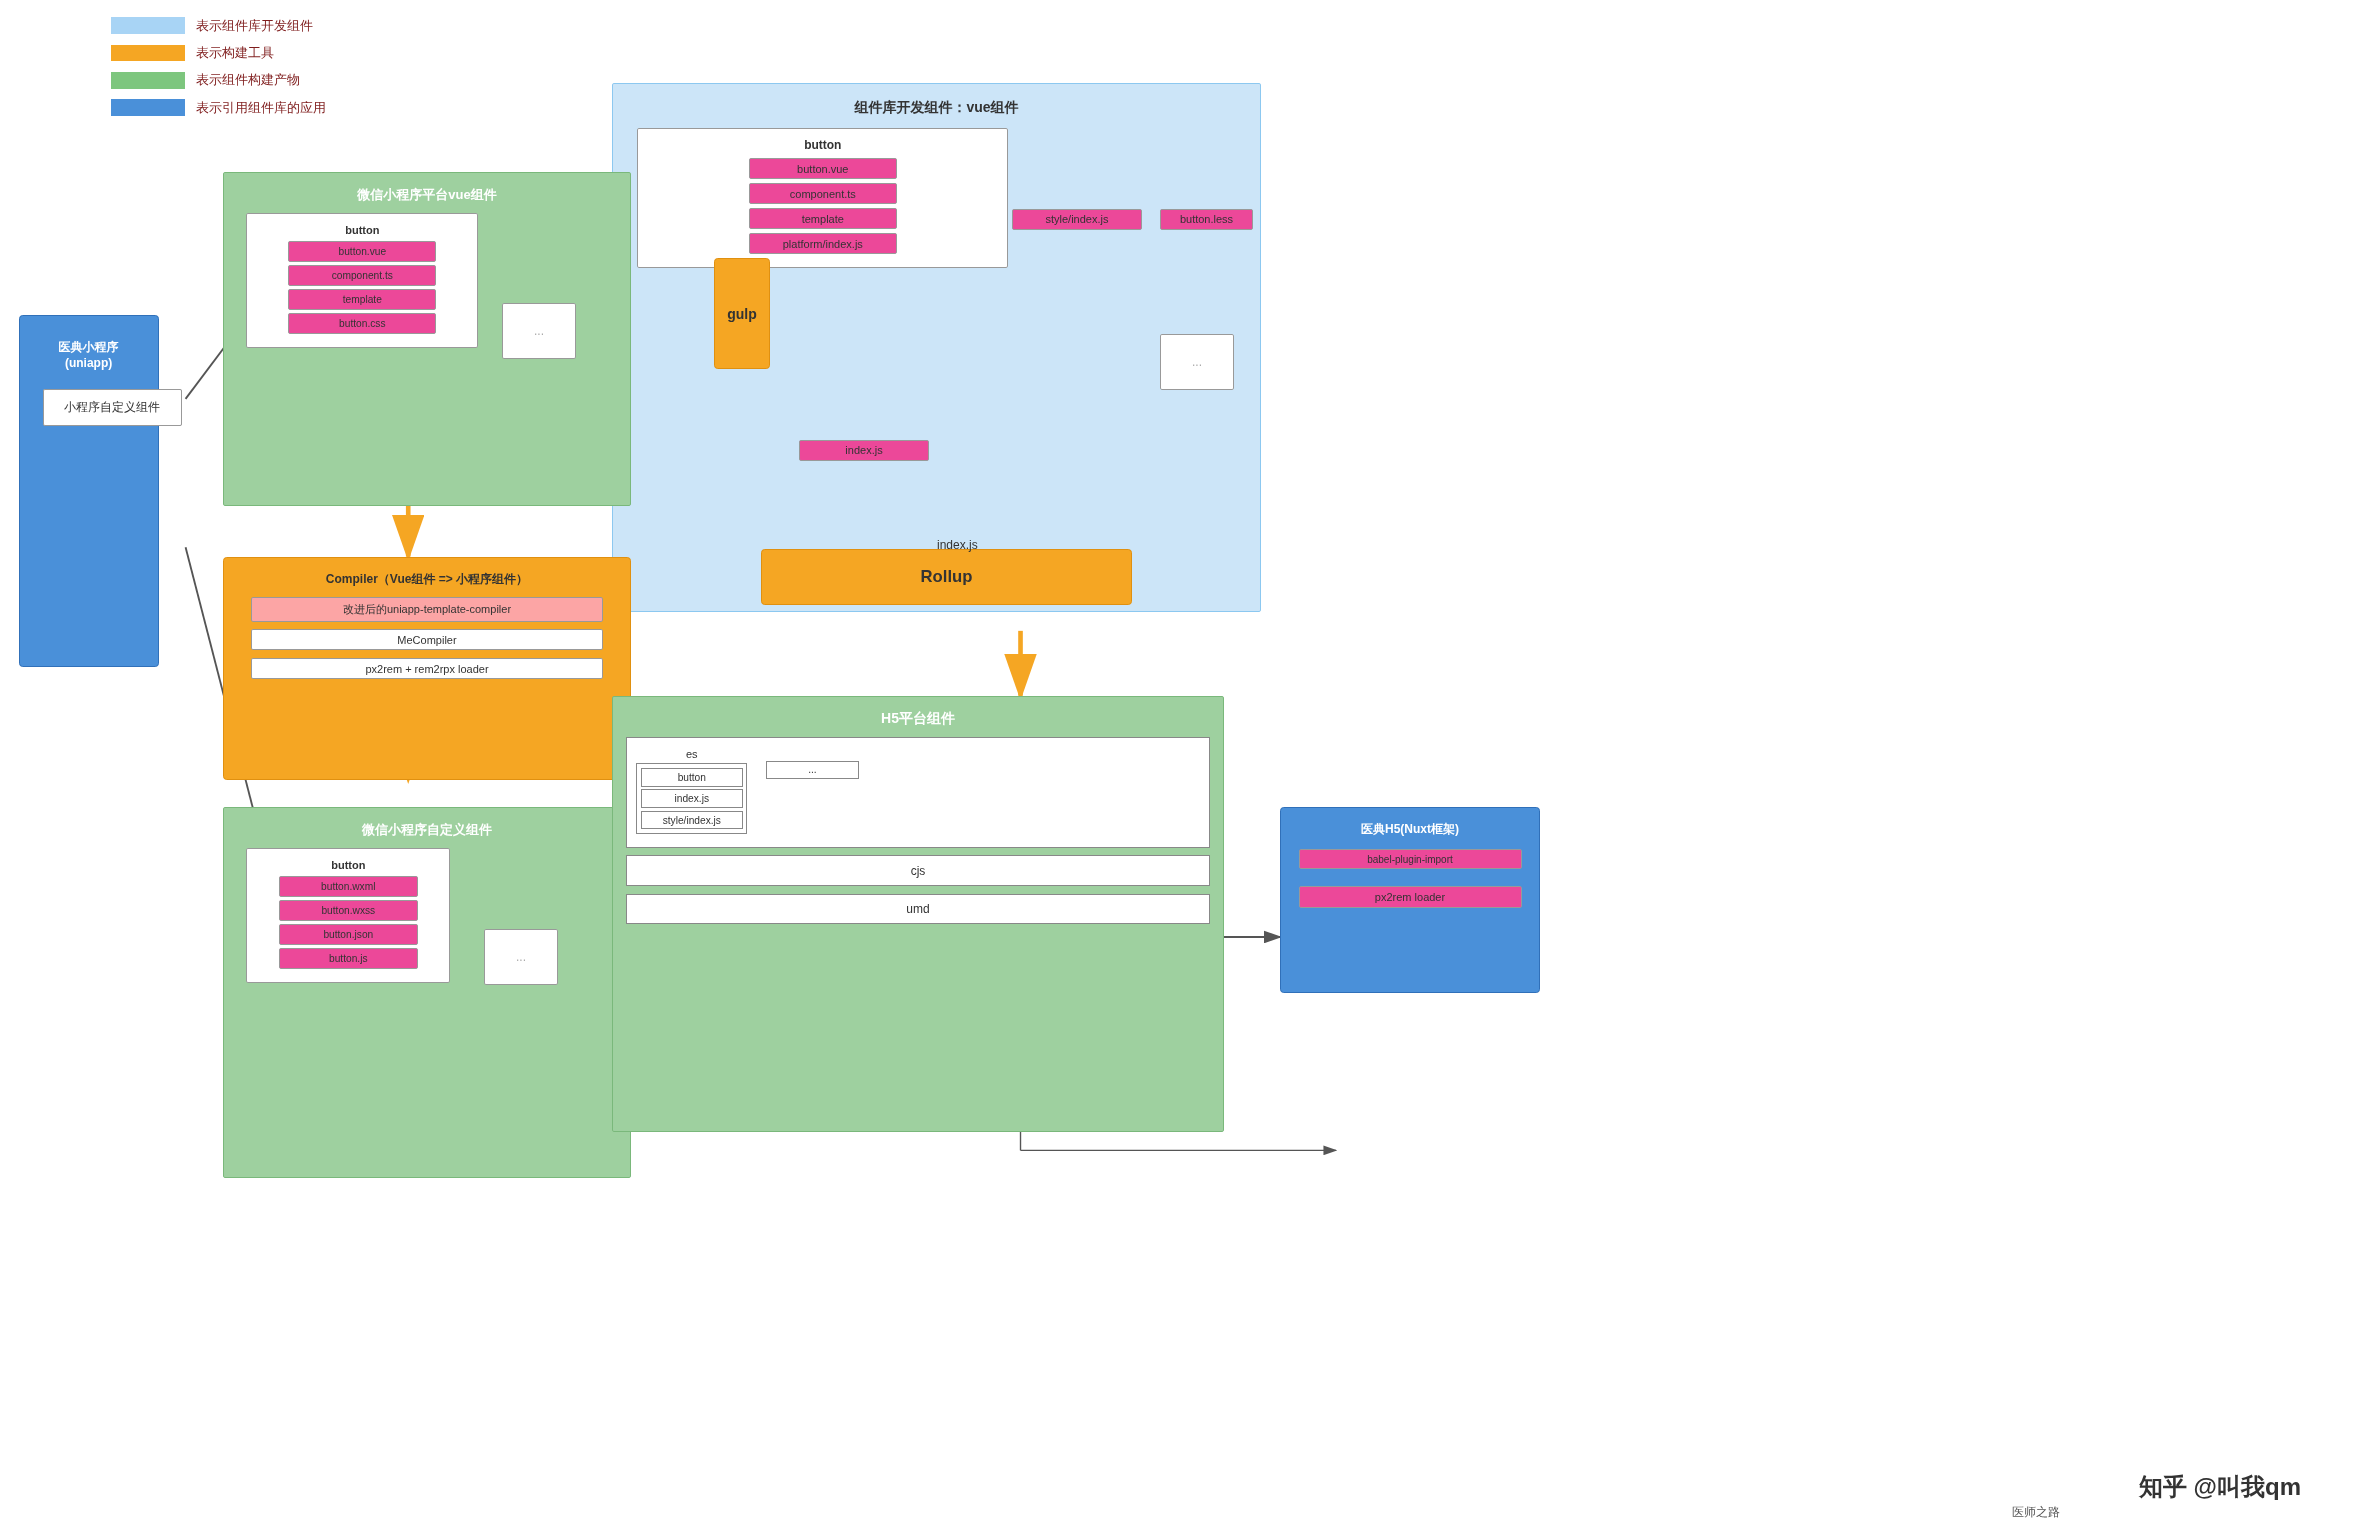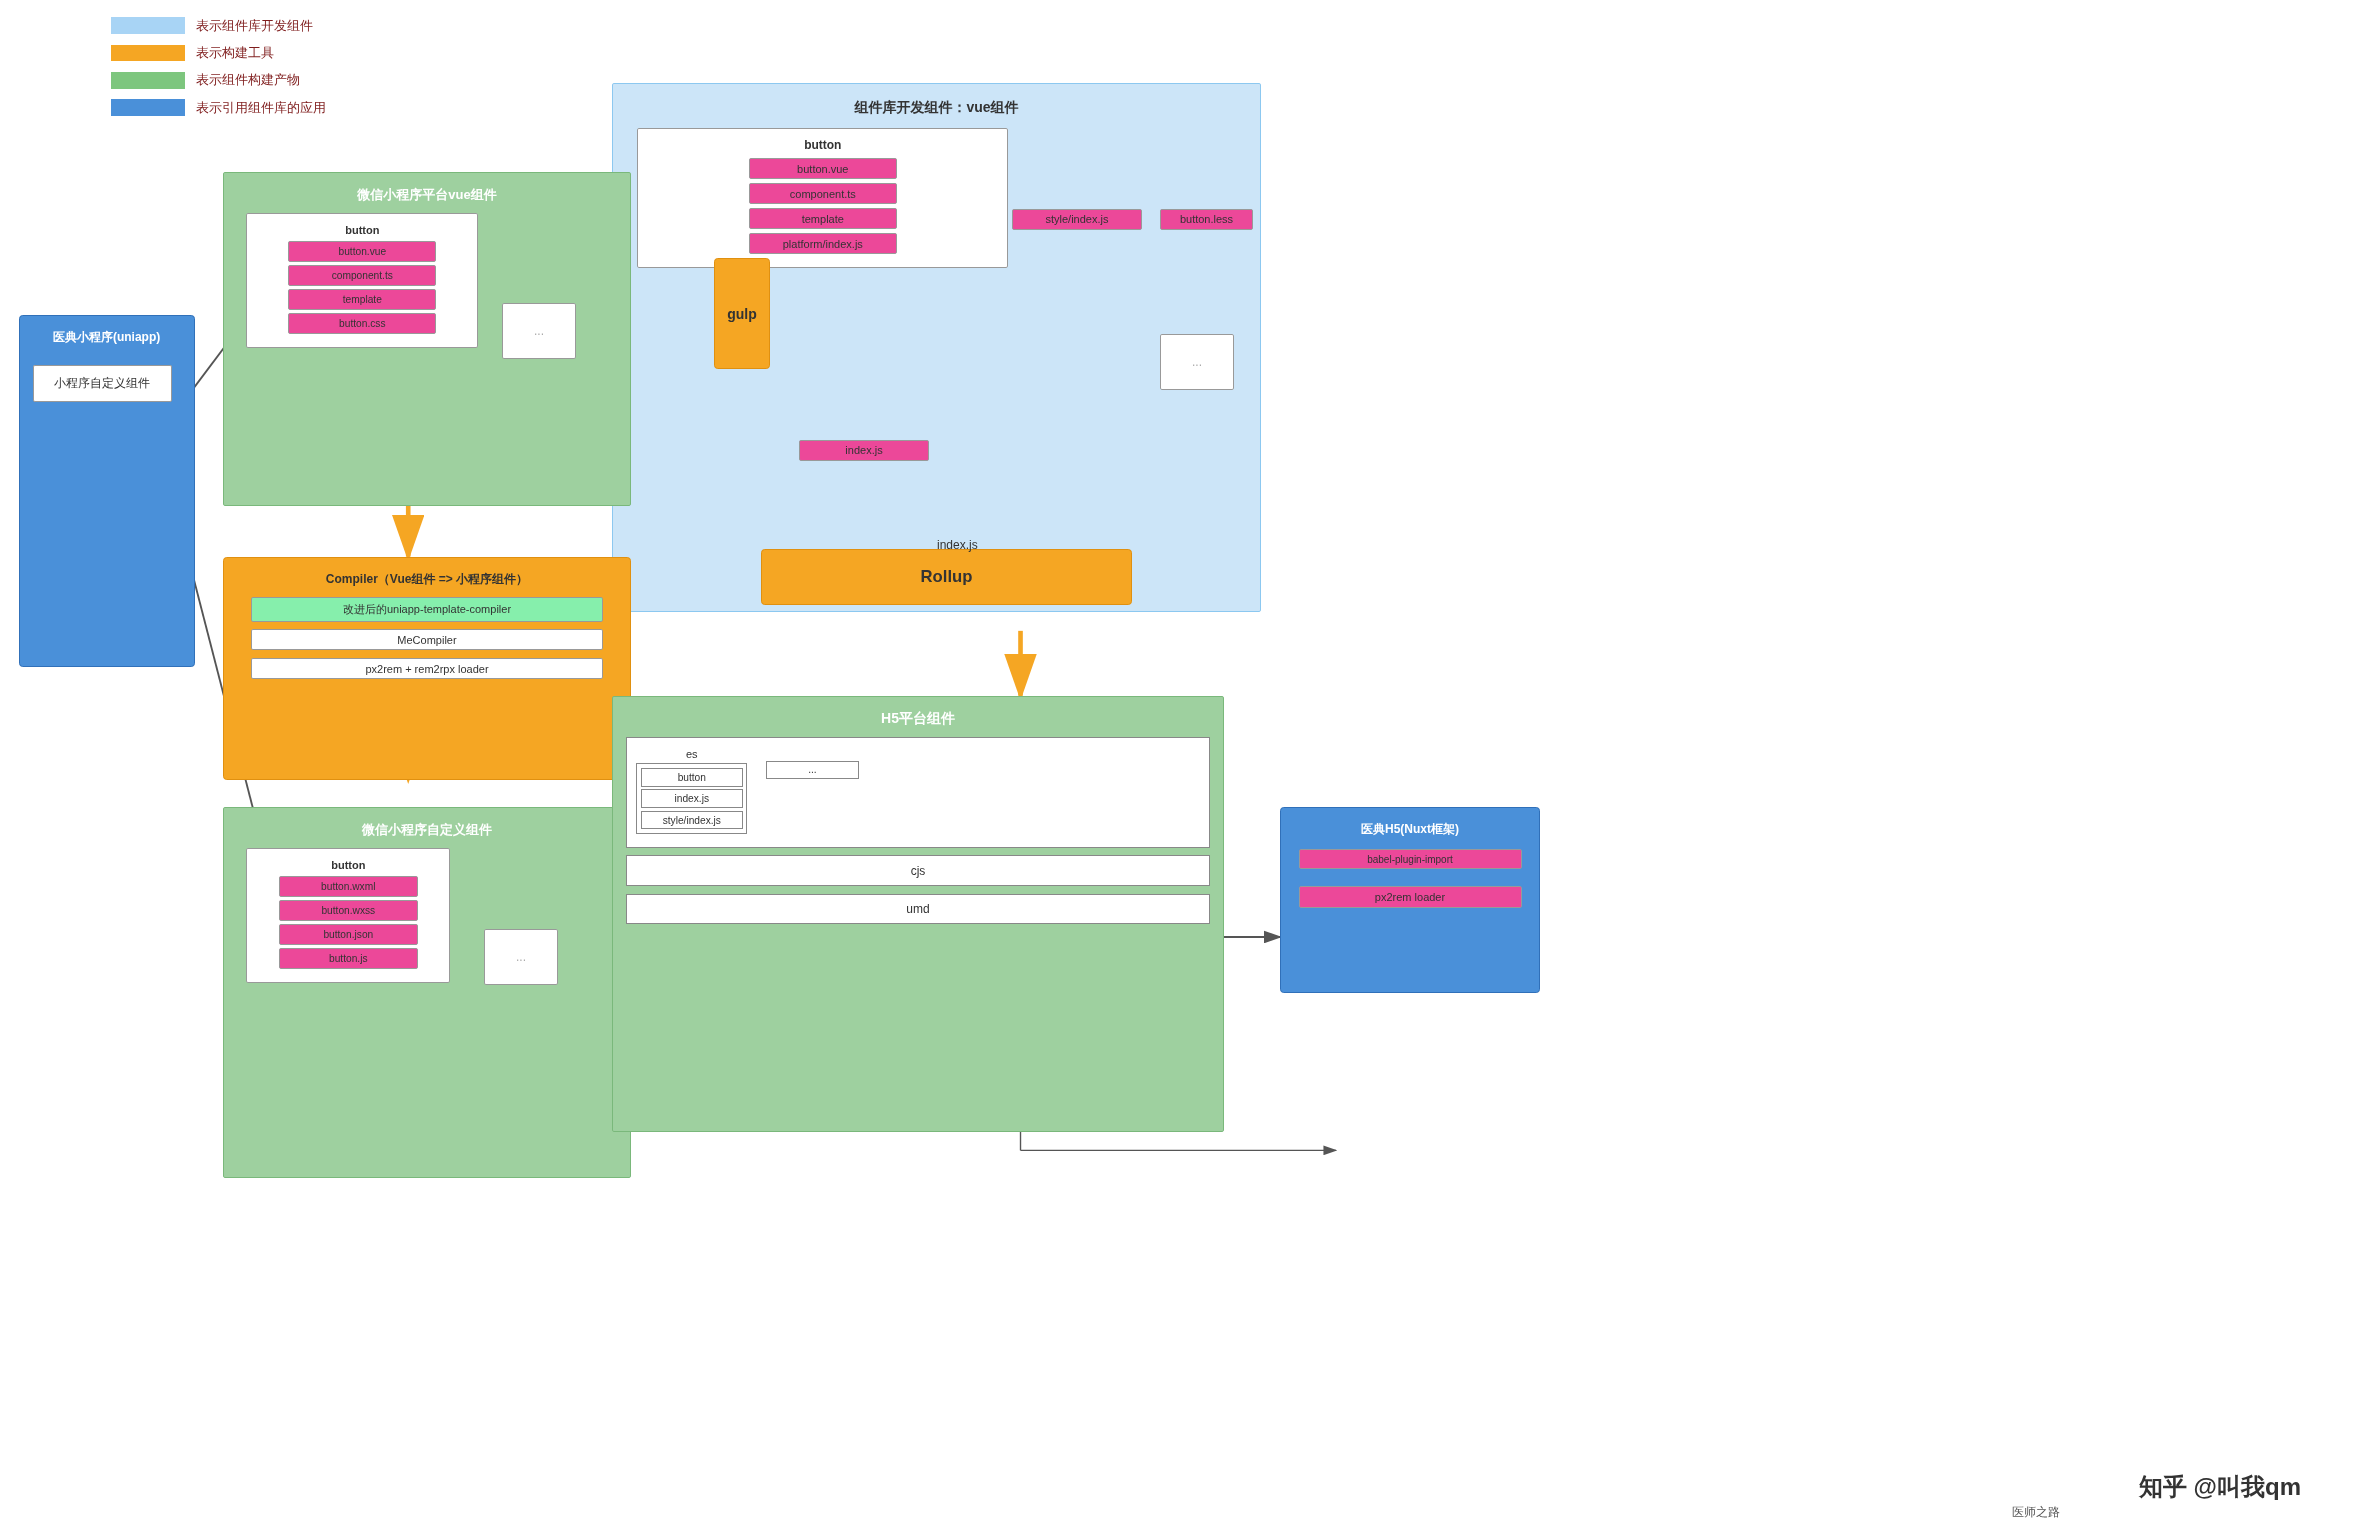--- a/index.html
+++ b/index.html
@@ -225,42 +225,42 @@
     <div class="box-inner" style="width:148px; font-size:10.2px;">button.css</div>
   </div>
 
   <div class="box" style="position:absolute; left:278px; top:130px; width:74px; height:56px; display:flex; align-items:center; justify-content:center; background:#fff;">
     <span style="color:#aaa;">...</span>
   </div>
 </div>
 
 <div class="box bg-orange" style="left:223px; top:557px; width:408px; height:223px; padding:13px; border-radius:3.7px;">
   <div class="section-label" style="margin-bottom:9.3px; font-size:12px;">Compiler（Vue组件 =&gt; 小程序组件）</div>
-  <div class="box-inner" style="width:352px; margin:0 auto 7.4px; background:#86efac; font-size:11px;">改进后的uniapp-template-compiler</div>
+  <div class="box-inner" style="width:352px; margin:0 auto 7.4px; background:#fca5a5; font-size:11px;">改进后的uniapp-template-compiler</div>
   <div class="box-inner" style="width:352px; margin:0 auto 7.4px; background:#fff; font-size:11px;">MeCompiler</div>
   <div class="box-inner" style="width:352px; margin:0 auto; background:#fff; font-size:11px;">px2rem + rem2rpx loader</div>
 </div>
 
 <div class="box bg-green" style="left:223px; top:807px; width:408px; height:371px; padding:13px;">
   <div class="section-label" style="margin-bottom:9.3px; color:#fff; font-size:13px;">微信小程序自定义组件</div>
 
   <div class="box" style="position:relative; width:204px; padding:9.3px; margin-left:9.3px;">
     <div class="box-title" style="font-size:11px;">button</div>
     <div class="box-inner" style="width:139px; font-size:10.2px;">button.wxml</div>
     <div class="box-inner" style="width:139px; font-size:10.2px;">button.wxss</div>
     <div class="box-inner" style="width:139px; font-size:10.2px;">button.json</div>
     <div class="box-inner" style="width:139px; font-size:10.2px;">button.js</div>
   </div>
 
   <div class="box" style="position:absolute; left:260px; top:121px; width:74px; height:56px; display:flex; align-items:center; justify-content:center; background:#fff;">
     <span style="color:#aaa;">...</span>
   </div>
 </div>
 
-<div class="box bg-blue-app" style="left:18.6px; top:315px; width:176px; height:352px; padding:13px; border-radius:3.7px;">
+<div class="box bg-blue-app" style="left:18.6px; top:315px; width:140px; height:352px; padding:23px; border-radius:3.7px;">
   <div class="section-label" style="color:#fff; font-size:12px; margin-bottom:18.6px;">医典小程序(uniapp)</div>
   <div class="box" style="width:139px; padding:9.3px; margin:0 auto 18.6px; background:#fff;">
     <div style="text-align:center; font-size:12px;">Vue组件</div>
   </div>
   <div class="box" style="width:139px; padding:9.3px; margin:0 auto; background:#fff;">
     <div style="text-align:center; font-size:12px;">小程序自定义组件</div>
   </div>
 </div>
 
 <div class="rollup-box" style="left:761px; top:549px; width:371px; height:56px; border-radius:3.7px;">

